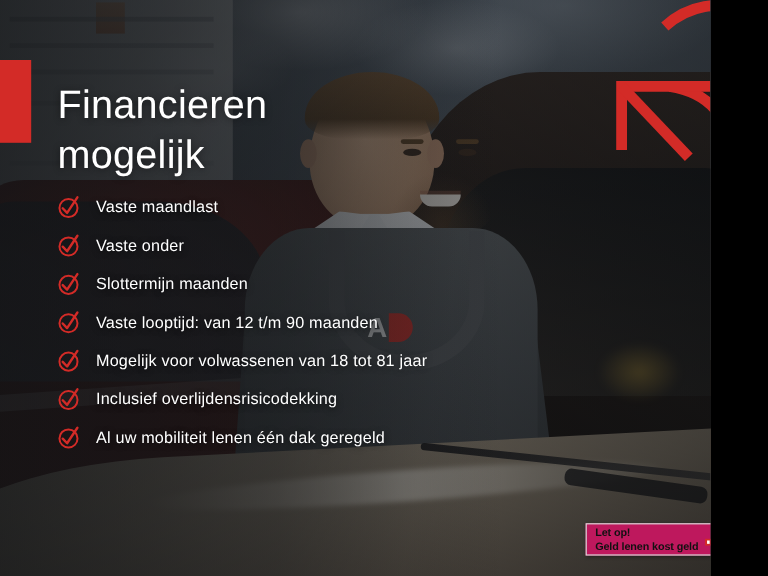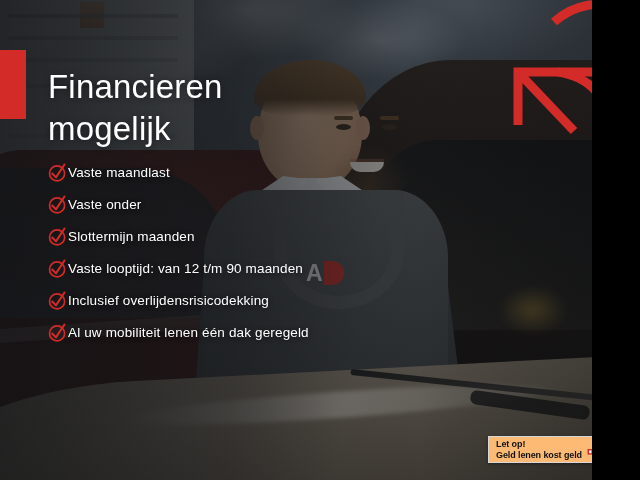--- a/index.html
+++ b/index.html
@@ -251,36 +251,37 @@
   }
 
   .features {
     position: absolute; left: 47px; top: 156px;
     display: flex; flex-direction: column;
     gap: 0px;
   }
   .feature {
     display: flex; align-items: center;
     height: 32px;
+    gap: 12px;
   }
   .check-icon { width: 21px; height: 21px; flex: 0 0 21px; display:block; }
   .feature-label {
     color: #ffffff;
     font-size: 13.5px;
     font-weight: 400;
     letter-spacing: .15px;
     text-shadow: 0 1px 5px rgba(0,0,0,.6);
     white-space: nowrap;
   }
 
   
   .afm-badge {
     position: absolute; left: 488px; top: 436px;
     width: 134px; height: 27px;
-    background: #fdba74;
+    background: #be185d;
     border: 1px solid #d8d8d8;
     display: flex; align-items: center;
     padding: 0 4px 0 7px;
     box-sizing: border-box;
     box-shadow: 0 1px 3px rgba(0,0,0,.4);
   }
   .afm-text {
     color: #111111;
     font-size: 9px;
     font-weight: 700;
@@ -386,20 +387,27 @@
 
 
     <li class="feature">
       <svg class="check-icon" viewBox="0 0 24 24">
         <circle cx="11.5" cy="13" r="8.6" fill="none" stroke="#d32b27" stroke-width="1.9"></circle>
         <path d="M6 13.2 L10.2 17.6 L20 2.8" fill="none" stroke="#d32b27" stroke-width="2.3" stroke-linecap="round" stroke-linejoin="round"></path>
       </svg>
       <span class="feature-label">Vaste looptijd: van 12 t/m 90 maanden</span>
     </li>
 
+    <li class="feature">
+      <svg class="check-icon" viewBox="0 0 24 24">
+        <circle cx="11.5" cy="13" r="8.6" fill="none" stroke="#d32b27" stroke-width="1.9"></circle>
+        <path d="M6 13.2 L10.2 17.6 L20 2.8" fill="none" stroke="#d32b27" stroke-width="2.3" stroke-linecap="round" stroke-linejoin="round"></path>
+      </svg>
+      <span class="feature-label">Mogelijk voor volwassenen van 18 tot 81 jaar</span>
+    </li>
 
     <li class="feature">
       <svg class="check-icon" viewBox="0 0 24 24">
         <circle cx="11.5" cy="13" r="8.6" fill="none" stroke="#d32b27" stroke-width="1.9"></circle>
         <path d="M6 13.2 L10.2 17.6 L20 2.8" fill="none" stroke="#d32b27" stroke-width="2.3" stroke-linecap="round" stroke-linejoin="round"></path>
       </svg>
       <span class="feature-label">Inclusief overlijdensrisicodekking</span>
     </li>
 
     <li class="feature">

